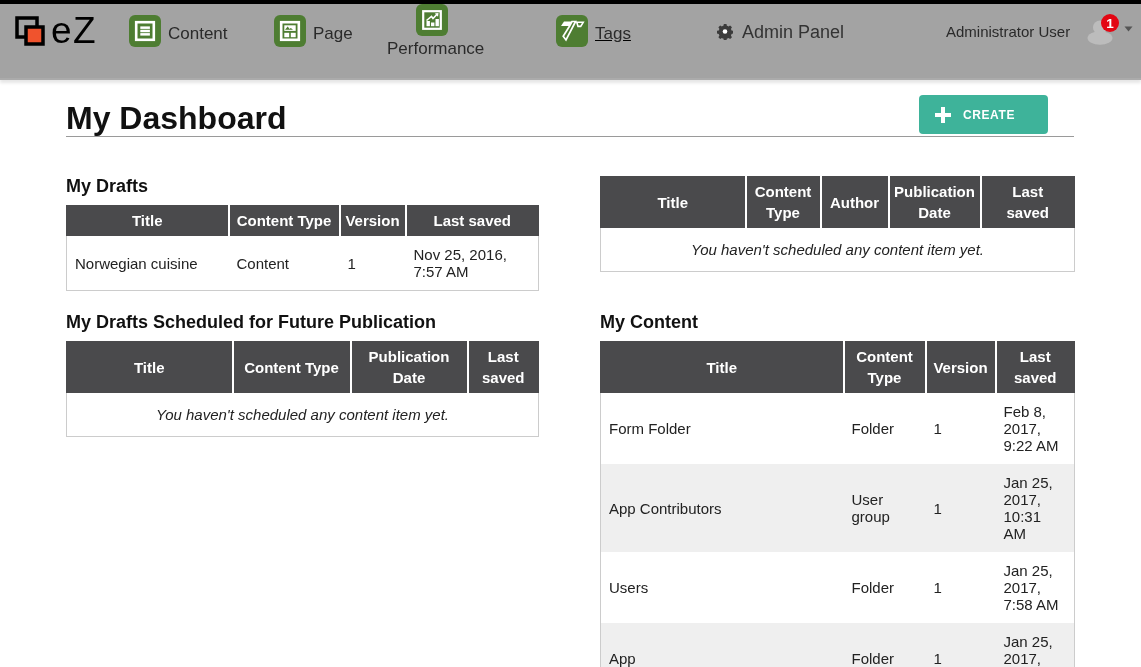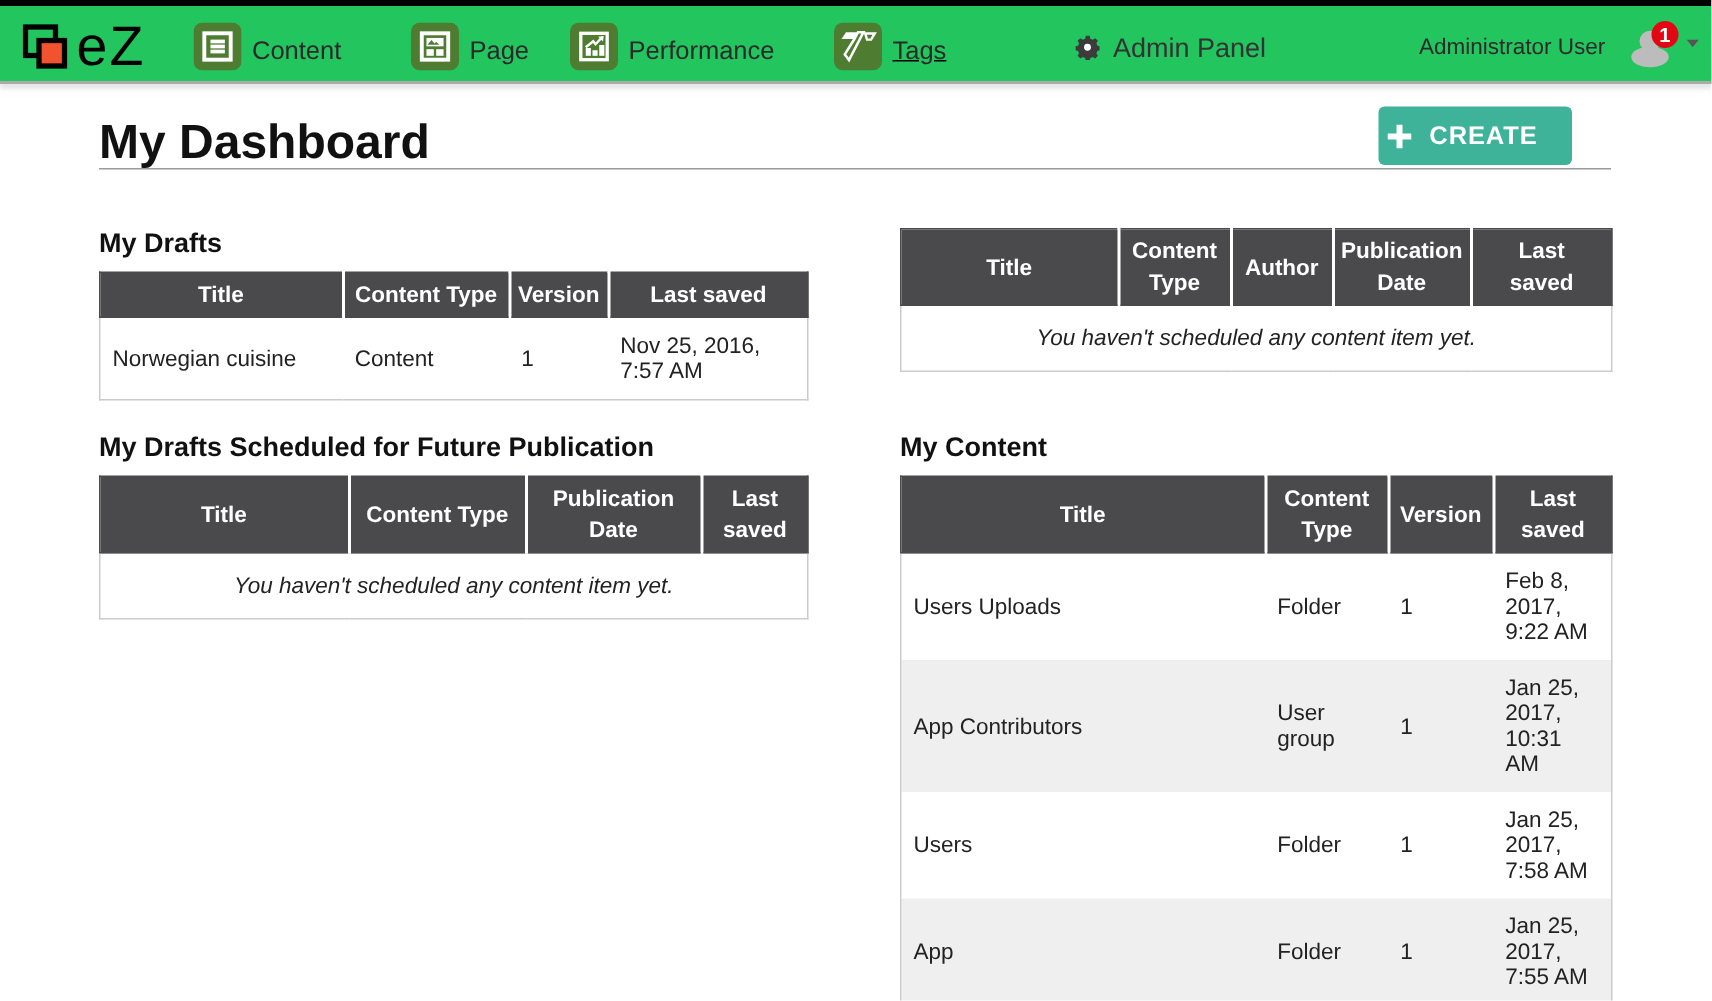--- a/index.html
+++ b/index.html
@@ -1,34 +1,34 @@
 <!DOCTYPE html>
 <html><head>
 <meta charset="utf-8">
 <style>
 * { box-sizing: border-box; margin: 0; padding: 0; }
 html,body { width: 1141px; height: 667px; overflow: hidden; background: #fff;
   font-family: "Liberation Sans", sans-serif; }
 .topbar { height: 4px; background: #000; }
-nav { position: relative; height: 52px; background: #22c55e;
+nav { position: relative; height: 76px; background: #a3a3a3;
   border-bottom: 2px solid #ababab; box-shadow: 0 3px 3px rgba(0,0,0,0.10); }
 .navitem { position: absolute; top: 0; height: 54px; display: flex; align-items: center; }
 .navlabel { font-size: 17px; color: #2a2a2a; margin-left: 7px; position: relative; top: 3px; }
 .iconbox { width: 32px; height: 32px; }
 
 .logo { left: 15px; }
 .logoText { font-size: 37px; font-weight: 300; color: #000; margin-left: 3px; letter-spacing: 1.5px; position: relative; top: 0px; }
 
 .page { width: 1008px; margin: 0 67px 0 66px; }
 .pagehead { position: relative; margin-top: 21px; border-bottom: 1px solid #9a9a9a; }
 h1 { font-size: 32px; line-height: 35px; font-weight: bold; color: #111; }
 .createbtn { position: absolute; right: 26px; top: -6px; width: 129px; height: 39px; padding-right: 17px;
   background: #3eb39a; border-radius: 4px; color: #fff; display: flex;
   align-items: center; justify-content: center; }
-.createbtn span { font-size: 17px; font-weight: bold; letter-spacing: 0.6px; margin-left: 12px; }
+.createbtn span { font-size: 12px; font-weight: bold; letter-spacing: 0.6px; margin-left: 12px; }
 .grid { display: grid; grid-template-columns: 472px 474px; column-gap: 62px;
   row-gap: 21px; margin-top: 39px; }
 h2 { font-size: 18px; line-height: 21px; font-weight: bold; color: #111; margin-bottom: 8px; }
 table { border-collapse: collapse; table-layout: fixed; }
 .t-left { width: 472px; }
 .t-right { width: 474px; }
 th { background: #4a4a4c; color: #fff; font-size: 15px; font-weight: bold;
   text-align: center; padding: 4px; line-height: 21px; vertical-align: middle; }
 th + th { border-left: 2px solid #fff; }
 td { font-size: 15px; color: #222; padding: 10px 8px; line-height: 17px; vertical-align: middle; }
@@ -64,21 +64,21 @@
     <svg class="iconbox" viewBox="0 0 32 32">
       <rect x="0" y="0" width="32" height="32" rx="6" fill="#4e7d32"></rect>
       <rect x="7.2" y="7.2" width="17.6" height="17.6" fill="none" stroke="#fff" stroke-width="2.6"></rect>
       <rect x="10.3" y="10.3" width="11.4" height="5.6" fill="#fff"></rect>
       <path d="M11 14.8 L13.7 11.6 L15.6 14 L16.8 13 L19 14.8 Z" fill="#4e7d32"></path>
       <rect x="10.3" y="17.8" width="4.9" height="4.4" fill="#fff"></rect>
       <rect x="16.8" y="17.8" width="4.9" height="4.4" fill="#fff"></rect>
     </svg>
     <span class="navlabel">Page</span>
   </div>
-  <div class="navitem" style="left:380px;">
+  <div class="navitem" style="left:380px;flex-direction:column;">
     <svg class="iconbox" viewBox="0 0 32 32">
       <rect x="0" y="0" width="32" height="32" rx="6" fill="#4e7d32"></rect>
       <rect x="7.2" y="7.2" width="17.6" height="17.6" fill="none" stroke="#fff" stroke-width="2.2"></rect>
       <rect x="10.5" y="17" width="3.4" height="5.2" fill="#fff"></rect>
       <rect x="15" y="18.5" width="3.4" height="3.7" fill="#fff"></rect>
       <rect x="19.5" y="15" width="3.4" height="7.2" fill="#fff"></rect>
       <path d="M10.5 16.5 L15.5 12.5 L17 14.5 L21.5 9.8" fill="none" stroke="#fff" stroke-width="1.6"></path>
       <path d="M18.8 9.5 L22.5 9 L22 12.7 Z" fill="#fff"></path>
     </svg>
     <span class="navlabel">Performance</span>
@@ -211,21 +211,21 @@
         <thead>
             <tr>
               <th>Title</th>
               <th>Content<br>Type</th>
               <th>Version</th>
               <th>Last<br>saved</th>
             </tr>
           </thead>
         <tbody>
           <tr>
-              <td>Users Uploads</td>
+              <td>Form Folder</td>
               <td>Folder</td>
               <td>1</td>
               <td>Feb 8,<br>2017,<br>9:22 AM</td>
             </tr>
           <tr>
               <td>App Contributors</td>
               <td>User<br>group</td>
               <td>1</td>
               <td>Jan 25,<br>2017,<br>10:31<br>AM</td>
             </tr>

